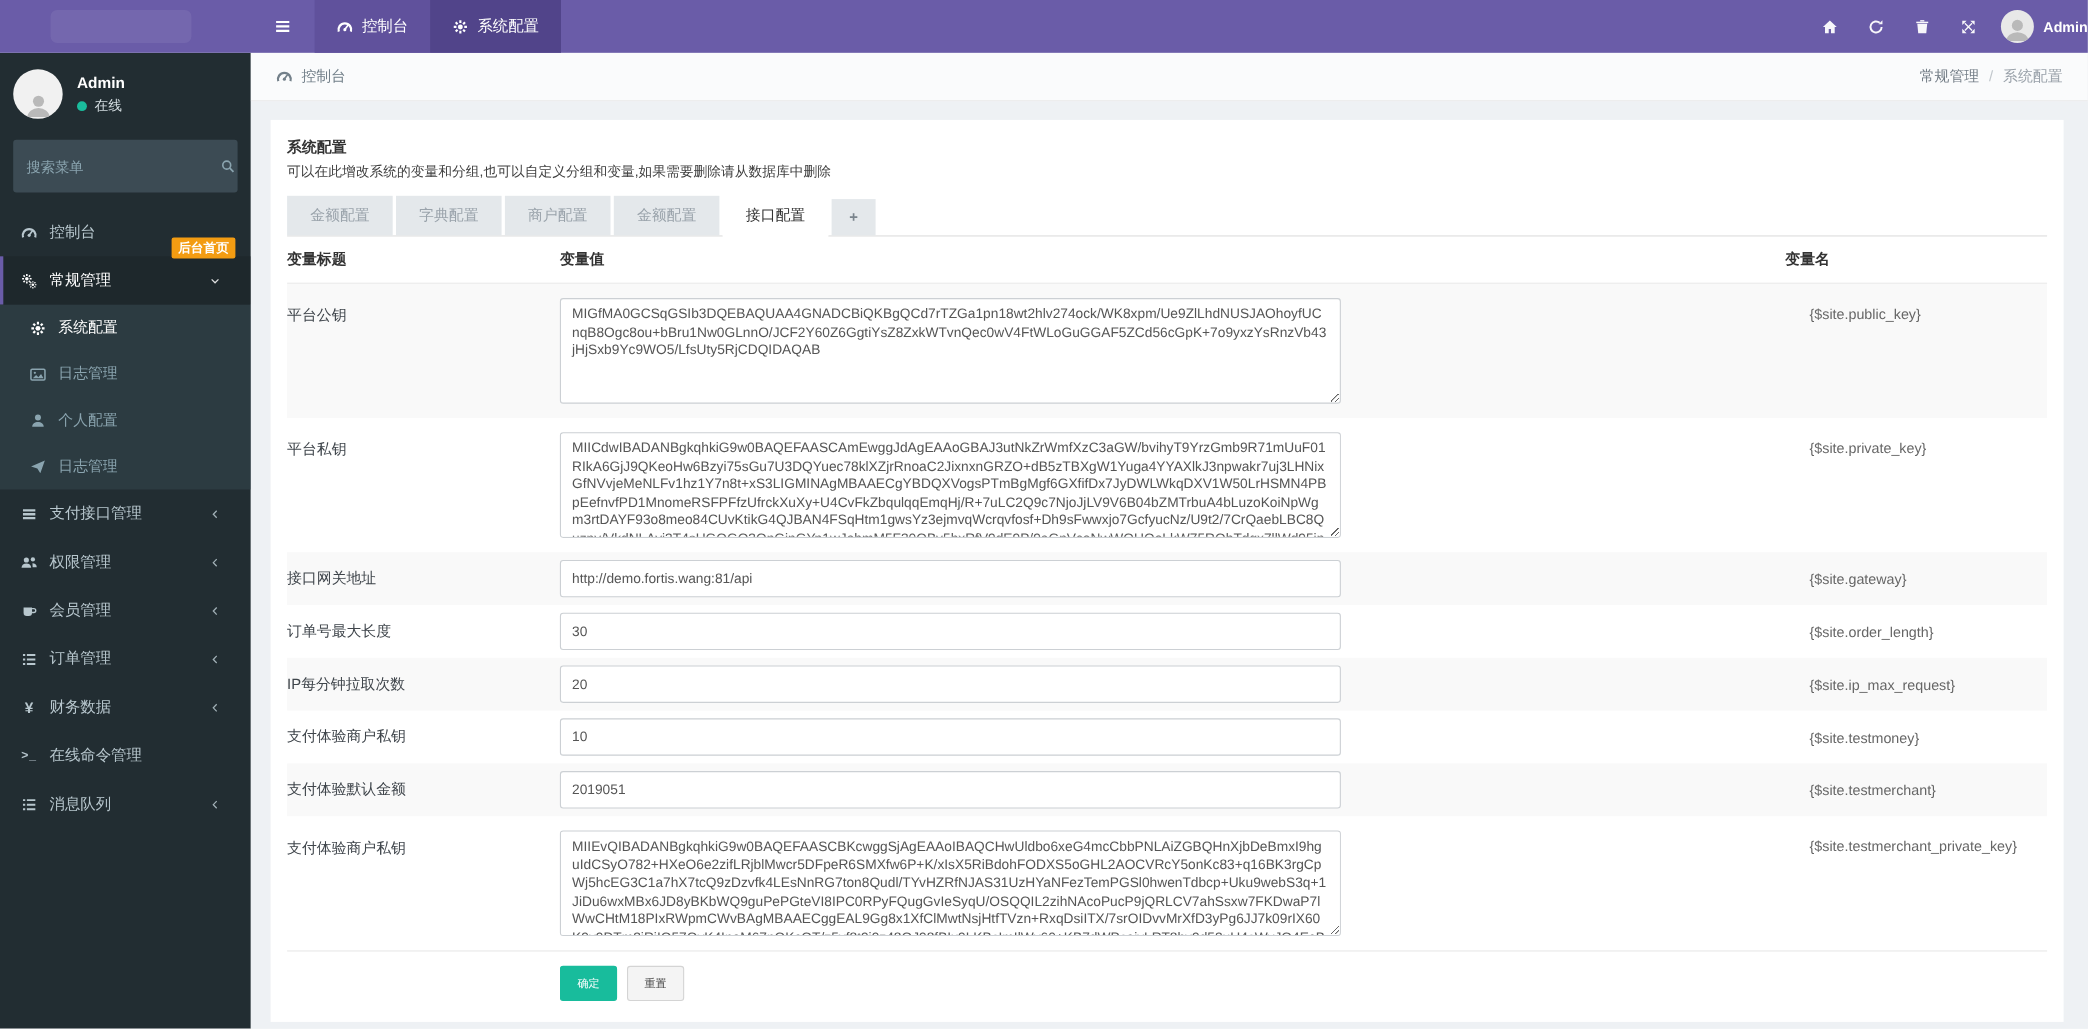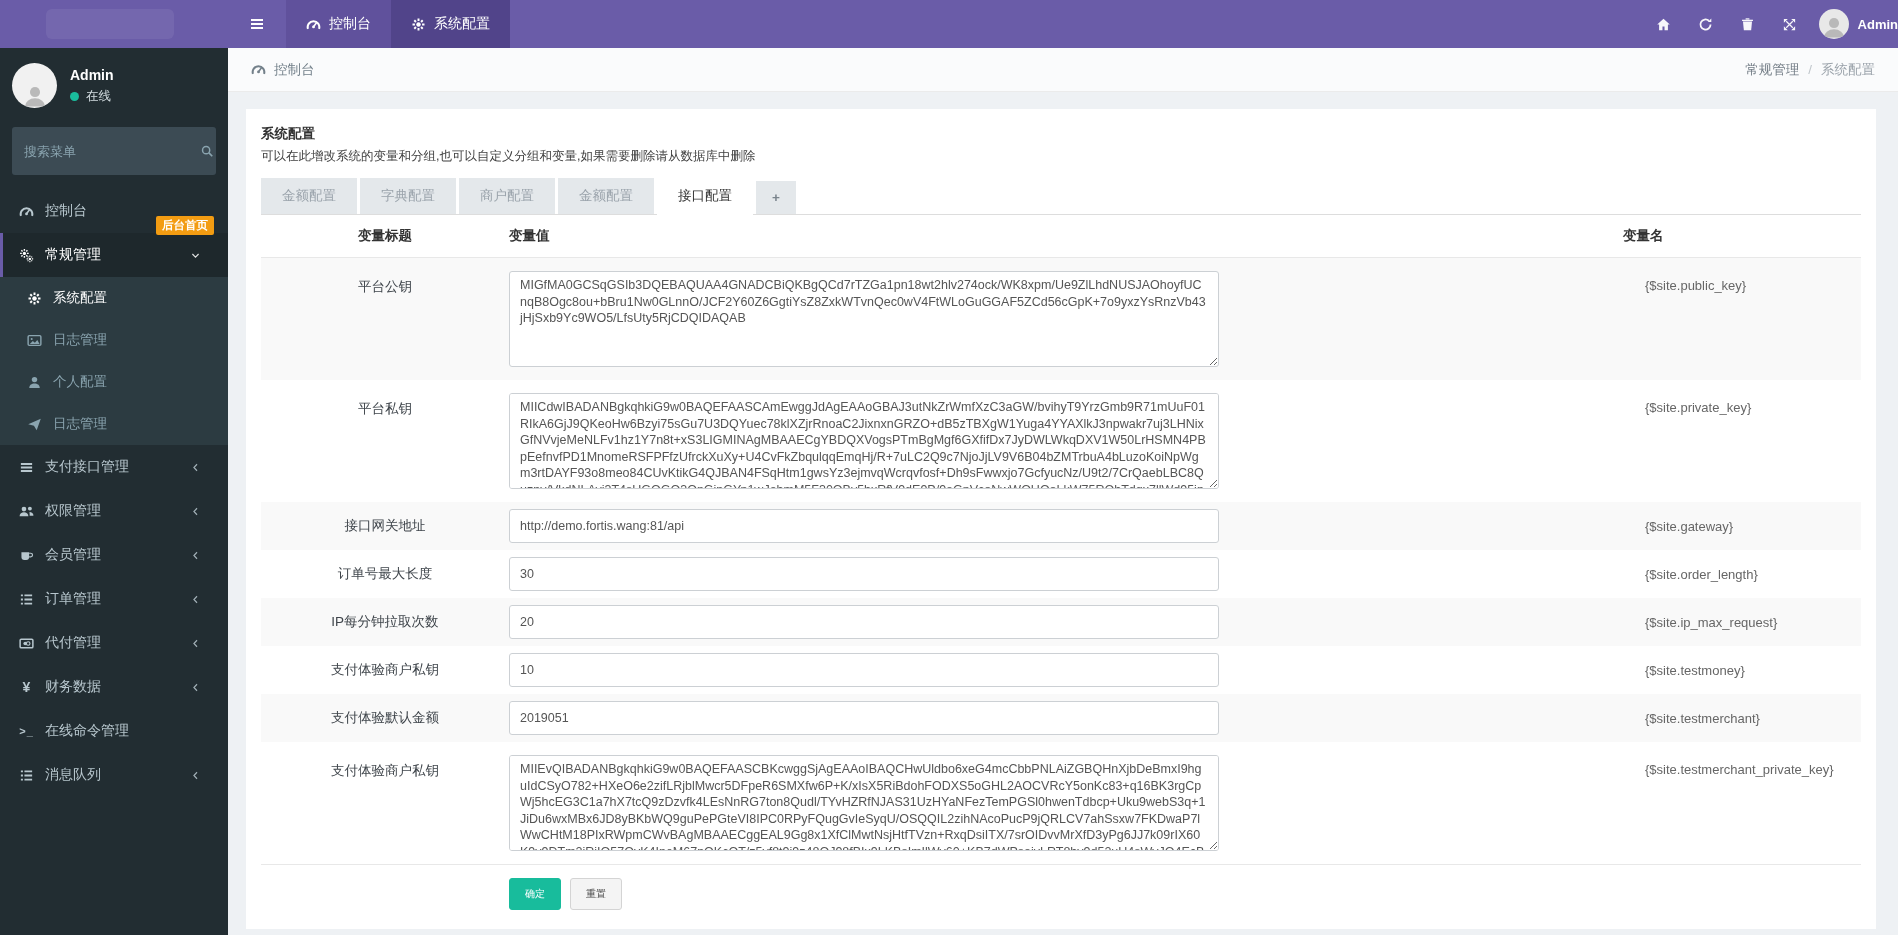--- a/index.html
+++ b/index.html
@@ -67,21 +67,21 @@
   .panel-sub { font-size:12.5px; color:#404040; margin-top:5px; }
 
   .tabs { display:flex; align-items:flex-end; margin-top:13px; border-bottom:1px solid #ddd; }
   .tab { padding:9px 21px; background:#e4e8eb; color:#9aa3ab; font-size:13.5px; margin-right:3px;
     cursor:pointer; margin-bottom:0; }
   .tab.active { background:#fff; color:#333; box-shadow:0 1px 0 #fff; margin-bottom:-1px; padding-bottom:10px; }
   .tab.add { padding:9px 16px; color:#7a848c; font-weight:bold; }
 
   .thead { display:flex; padding:12px 0; border-bottom:1px solid #e8e8e8;
     font-size:13.5px; font-weight:bold; color:#333; }
-  .c-label { width:248px; flex:none;text-align:center; }
+  .c-label { width:248px; flex:none; }
   .c-value { width:1114px; flex:none; }
   .c-var { flex:1; }
 
   .trow { display:flex; align-items:center; height:48px; font-size:13.5px; color:#3f454b; }
   .trow.odd { background:#f9f9f9; }
   .trow.tall { height:122px; align-items:flex-start; padding-top:13px; }
   .trow.tall .c-label, .trow.tall .c-var { padding-top:7px; }
   .trow .c-var { color:#666; font-size:13px;margin-left:22px; }
 
   .fld { width:710px; height:34px; border:1px solid #ccd0d4; border-radius:3px; background:#fff;
@@ -338,37 +338,20 @@
           <span class="right icon">
             <svg width="11" height="11" viewBox="0 0 16 16" fill="currentColor">
               <path d="M10.2 3.3L5.7 8l4.5 4.7" fill="none" stroke="currentColor" stroke-width="1.7"></path>
             </svg>
           </span>
         </div>
       </li>
       <li>
         <div class="mitem">
           <span class="icon">
-            <svg width="15" height="15" viewBox="0 0 16 16" fill="currentColor">
-              <rect x="1.2" y="3.4" width="13.6" height="9.2" rx="1.2" fill="none" stroke="currentColor" stroke-width="1.6"></rect>
-              <circle cx="6.6" cy="8" r="1.9"></circle>
-              <circle cx="9.8" cy="8" r="1.9" fill="none" stroke="currentColor" stroke-width="1.2"></circle>
-            </svg>
-          </span>
-          <span>代付管理</span>
-          <span class="right icon">
-            <svg width="11" height="11" viewBox="0 0 16 16" fill="currentColor">
-              <path d="M10.2 3.3L5.7 8l4.5 4.7" fill="none" stroke="currentColor" stroke-width="1.7"></path>
-            </svg>
-          </span>
-        </div>
-      </li>
-      <li>
-        <div class="mitem">
-          <span class="icon">
             <span style="font-size:14px;font-weight:bold;">¥</span>
           </span>
           <span>财务数据</span>
           <span class="right icon">
             <svg width="11" height="11" viewBox="0 0 16 16" fill="currentColor">
               <path d="M10.2 3.3L5.7 8l4.5 4.7" fill="none" stroke="currentColor" stroke-width="1.7"></path>
             </svg>
           </span>
         </div>
       </li>

